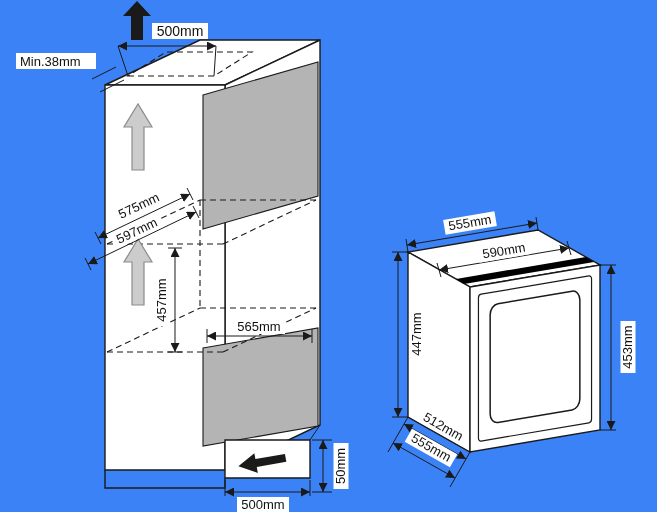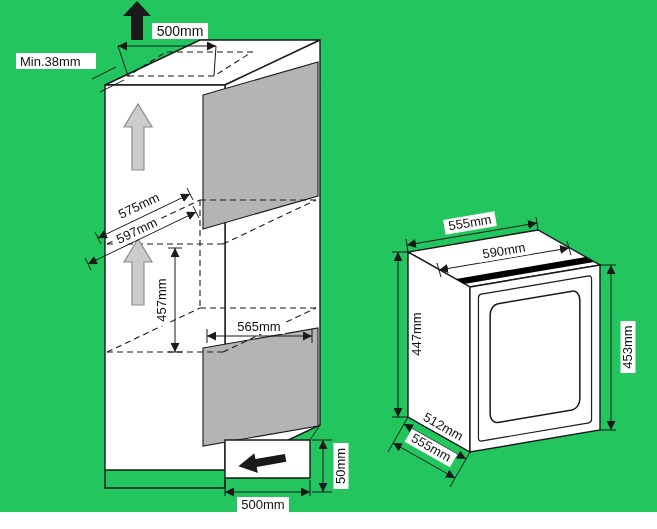--- a/index.html
+++ b/index.html
@@ -1,16 +1,16 @@
 <!DOCTYPE html>
 <html><head>
 <meta charset="utf-8">
 <style>
   html,body{margin:0;padding:0;background:#ffffff;}
-  .stage{width:657px;height:512px;position:relative;background:#22c55e;overflow:hidden;
+  .stage{width:657px;height:512px;position:relative;background:#3b82f6;overflow:hidden;
          font-family:"Liberation Sans", sans-serif;}
   svg{display:block;}
   .face{fill:#ffffff;stroke:#1a1a1a;stroke-width:1.4;stroke-linejoin:miter;}
   .panel{stroke:#1a1a1a;stroke-width:1.1;}
   .dash{fill:none;stroke:#1a1a1a;stroke-width:1.1;stroke-dasharray:6 4;}
   .dim{fill:none;stroke:#1a1a1a;stroke-width:1;}
   .ln{fill:none;stroke:#1a1a1a;stroke-width:1.4;}
   .solid{fill:#1a1a1a;stroke:none;}
   .airflow{stroke:#8c8c8c;stroke-width:1.2;}
   .door{fill:none;stroke:#1a1a1a;}

